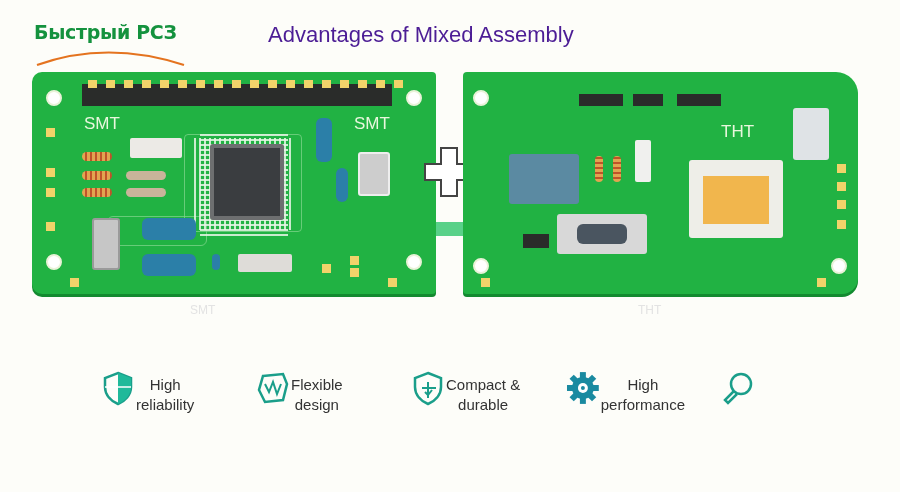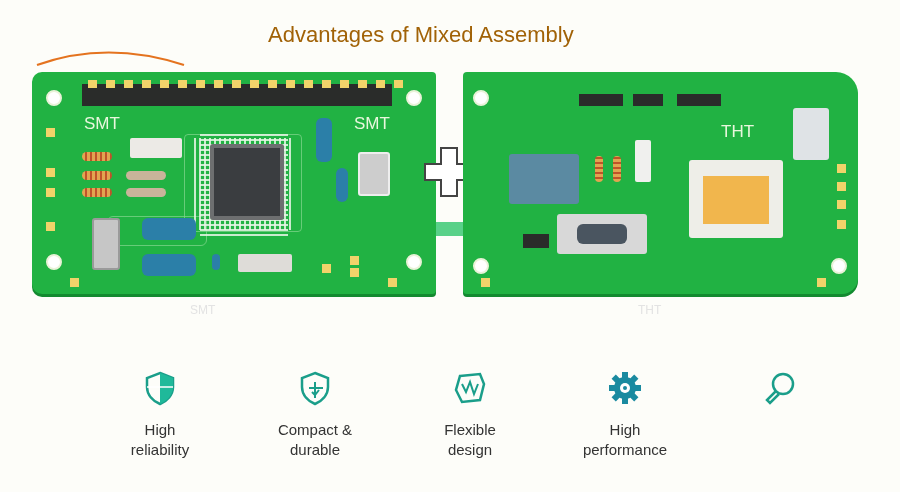--- a/index.html
+++ b/index.html
@@ -1,42 +1,43 @@
 <!DOCTYPE html>
 <html><head>
 <meta charset="utf-8">
 <style>
   * { box-sizing: border-box; margin: 0; padding: 0; }
   body { width: 900px; height: 492px; background: #fdfdf9; font-family: "Liberation Sans", sans-serif; position: relative; overflow: hidden; }
   .logo { position: absolute; left: 32px; top: 18px; width: 160px; height: 50px; }
   .logo-text { position: absolute; left: 2px; top: 3px; font-family: "DejaVu Sans", sans-serif; font-weight: bold; font-size: 19px; color: #14923e; letter-spacing: -0.3px; }
   .logo-arc { position: absolute; left: 0; top: 28px; }
-  .title { position: absolute; left: 268px; top: 22px; font-size: 22px; color: #a16207; }
+  .title { position: absolute; left: 268px; top: 22px; font-size: 22px; color: #4c1d95; }
   .board { position: absolute; top: 72px; height: 222px; background: #21b243; border-radius: 10px; box-shadow: 0 3px 0 #138a30; overflow: hidden; }
   .board-left { left: 32px; width: 404px; border-top-right-radius: 4px; border-bottom-right-radius: 4px; }
   .board-right { left: 463px; width: 395px; border-top-left-radius: 4px; border-bottom-left-radius: 4px; border-top-right-radius: 22px; border-bottom-right-radius: 16px; }
   .hole { position: absolute; width: 16px; height: 16px; border-radius: 50%; background: #fff; border: 2px solid #e9f2d8; }
   .pad { position: absolute; width: 9px; height: 9px; background: #f1d36a; }
   .board-label { position: absolute; color: #e8f7dd; font-size: 17px; }
   .trace { position: absolute; border: 1px solid #7fd48b; opacity: 0.75; }
   .plus { position: absolute; left: 421px; top: 144px; width: 56px; height: 56px; }
   .connector-bar { position: absolute; left: 436px; top: 222px; width: 28px; height: 14px; background: #59d189; }
   .caption { position: absolute; top: 303px; font-size: 12px; color: #e3e3e3; }
   .features { position: absolute; left: 100px; top: 370px; width: 740px; display: flex; justify-content: space-between; }
-  .feature { width: 120px; display: flex; flex-direction: column; align-items: center; text-align: center; }
+  .feature { width: 120px; display: flex; flex-direction: row; align-items: center; text-align: center; }
   .feature-icon { width: 36px; height: 36px; margin-bottom: 14px; }
   .feature-label { font-size: 15px; color: #333; line-height: 20px; white-space: pre-line; }
   .chip { position: absolute; background: #3a3d40; border-radius: 3px; }
   .resistor { position: absolute; height: 9px; border-radius: 5px; }
   .blue-cap { position: absolute; background: #2b7fa8; border-radius: 6px; }
 </style>
 </head>
 <body>
 
 <div class="logo">
+  <span class="logo-text">Быстрый PCЗ</span>
   <svg class="logo-arc" width="160" height="22" viewBox="0 0 160 22">
     <path d="M5 19 Q 75 -6 152 19" stroke="#e4731f" stroke-width="2.2" fill="none"></path>
   </svg>
 </div>
 
 <div class="title">Advantages of Mixed Assembly</div>
 
 <div class="board board-left">
 
   <div style="position:absolute;left:50px;top:12px;width:310px;height:22px;background:#2a2c2a;"></div>
@@ -121,33 +122,33 @@
     <svg class="feature-icon" viewBox="0 0 36 36">
       <path d="M18 3 L31 8 V17 C31 25 25 31 18 34 C11 31 5 25 5 17 V8 Z" fill="none" stroke="#1a9e8a" stroke-width="2.5"></path>
       <path d="M18 3 L31 8 V17 C31 25 25 31 18 34 Z" fill="#1fb99a"></path>
       <line x1="5" y1="17" x2="31" y2="17" stroke="#fff" stroke-width="1.5"></line>
     </svg>
     <span class="feature-label">High
 reliability</span>
   </div>
   <div class="feature">
     <svg class="feature-icon" viewBox="0 0 36 36">
+      <path d="M8 6 L28 4 L32 14 L28 30 L10 32 L4 20 Z" fill="none" stroke="#1a9e8a" stroke-width="2.5"></path>
+      <path d="M10 14 L14 22 L18 12 L22 24 L26 14" stroke="#1a9e8a" stroke-width="2" fill="none"></path>
+    </svg>
+    <span class="feature-label">Flexible
+design</span>
+  </div>
+  <div class="feature">
+    <svg class="feature-icon" viewBox="0 0 36 36">
       <path d="M18 3 L31 8 V17 C31 25 25 31 18 34 C11 31 5 25 5 17 V8 Z" fill="none" stroke="#1a9e8a" stroke-width="2.5"></path>
       <path d="M12 18 H26 M18 12 V28 M15 22 L18 25 L22 20" stroke="#1a9e8a" stroke-width="2" fill="none"></path>
     </svg>
     <span class="feature-label">Compact &amp;
 durable</span>
-  </div>
-  <div class="feature">
-    <svg class="feature-icon" viewBox="0 0 36 36">
-      <path d="M8 6 L28 4 L32 14 L28 30 L10 32 L4 20 Z" fill="none" stroke="#1a9e8a" stroke-width="2.5"></path>
-      <path d="M10 14 L14 22 L18 12 L22 24 L26 14" stroke="#1a9e8a" stroke-width="2" fill="none"></path>
-    </svg>
-    <span class="feature-label">Flexible
-design</span>
   </div>
   <div class="feature">
     <svg class="feature-icon" viewBox="0 0 36 36">
       <g fill="#1a8aa0">
         <circle cx="18" cy="18" r="11"></circle>
         <rect x="15" y="2" width="6" height="7"></rect>
           <rect x="15" y="27" width="6" height="7"></rect>
         <rect x="2" y="15" width="7" height="6"></rect>
           <rect x="27" y="15" width="7" height="6"></rect>
         <rect x="15" y="2" width="6" height="7" transform="rotate(45 18 18)"></rect>

